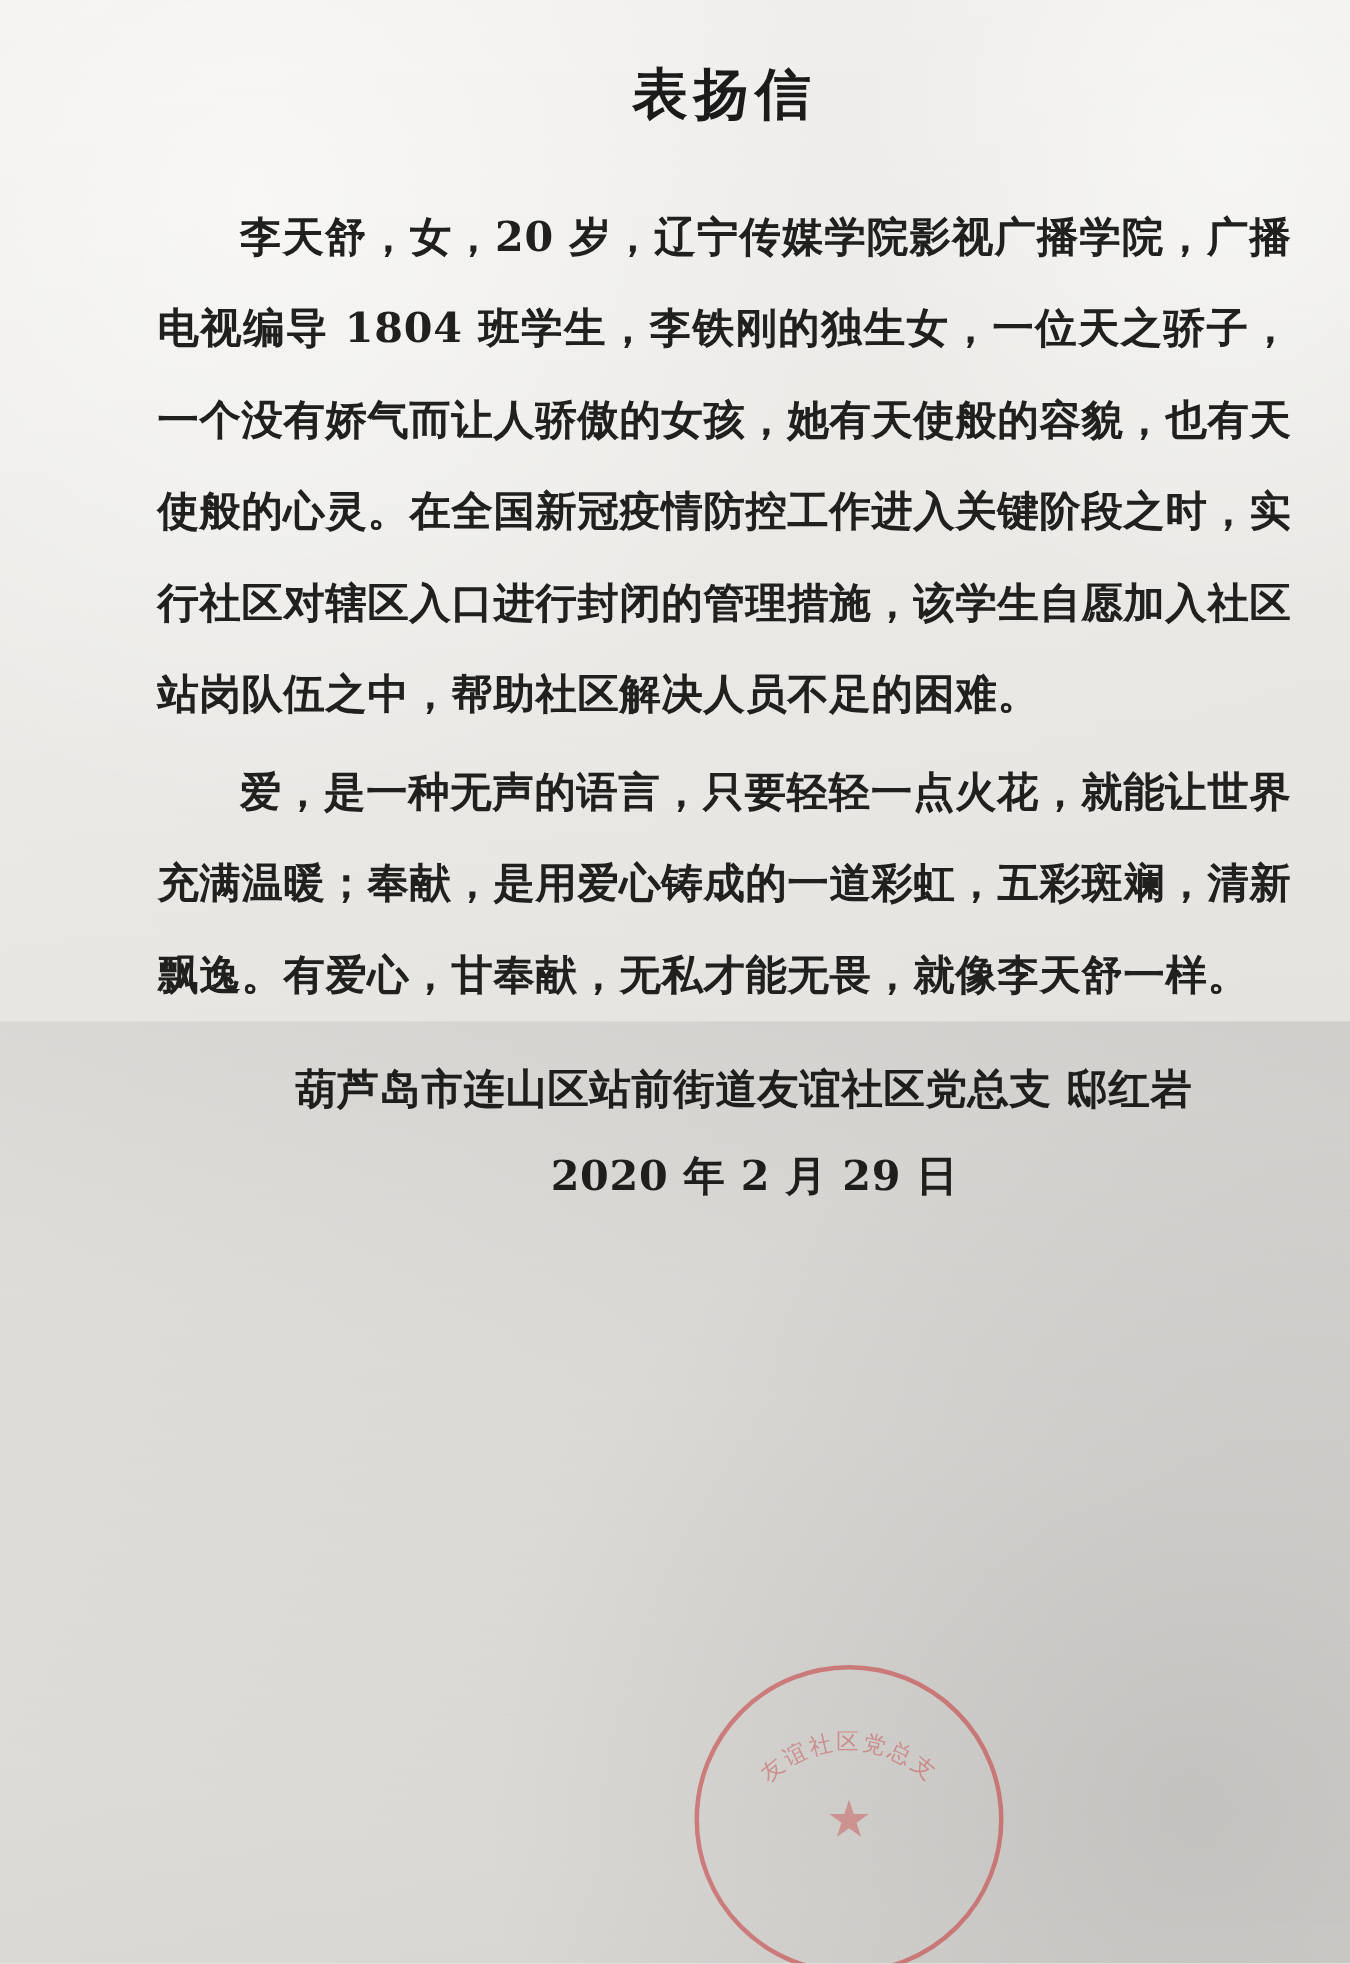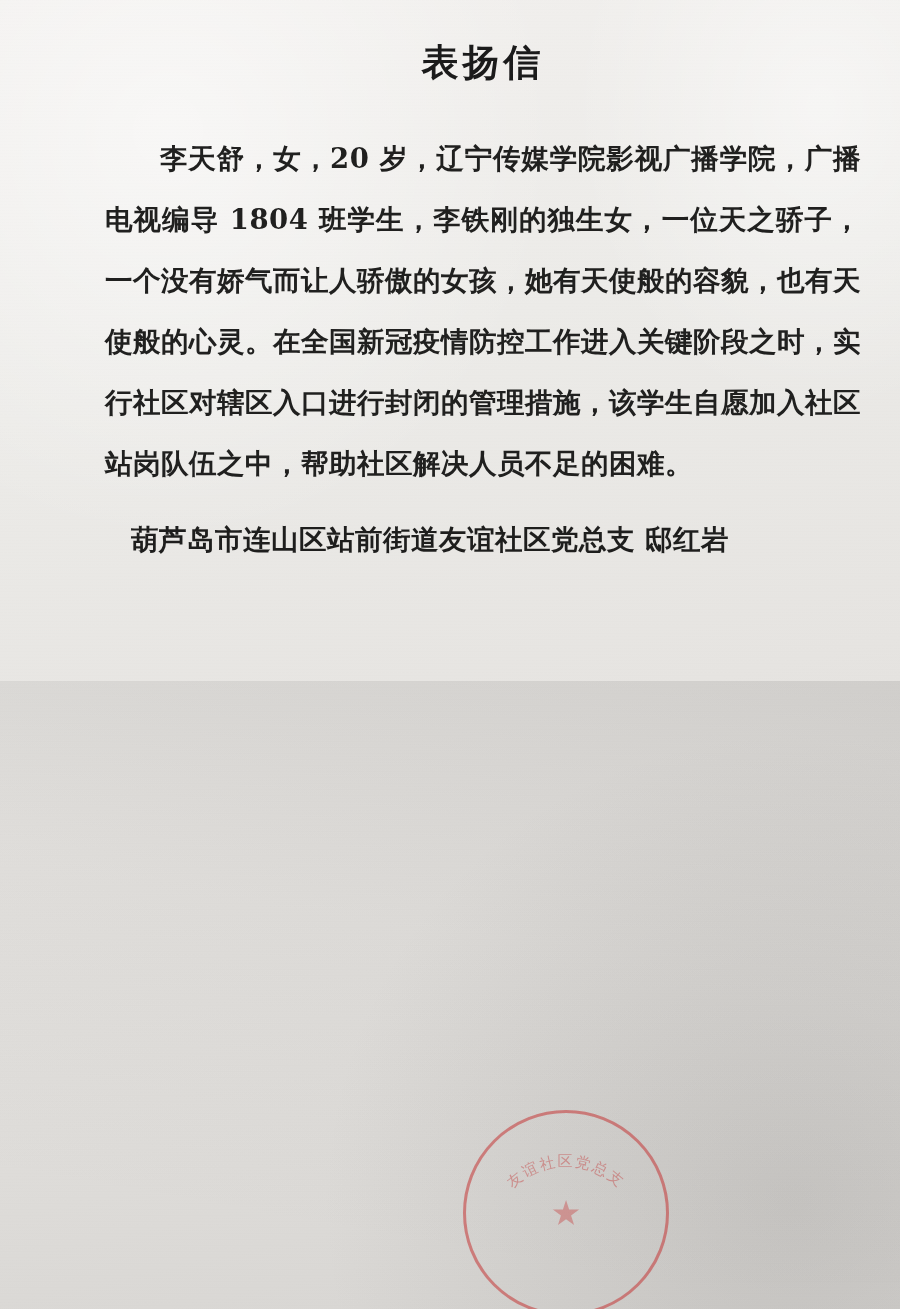--- a/index.html
+++ b/index.html
@@ -79,20 +79,21 @@
 
   .signature-block {
     margin-top: 18px;
     font-size: 27.5px;
     line-height: 54px;
     color: #1e1e1d;
     font-weight: 600;
     letter-spacing: 0.5px;
   }
   .sign-org {
+    text-align: center;
     padding-left: 26px;
   }
   .sign-date {
     text-align: center;
     padding-left: 40px;
     margin-top: 4px;
   }
 
   
   .seal {
@@ -141,23 +142,25 @@
 
 <div class="page">
 
   <div class="content">
 
     <h1 class="doc-title">表扬信</h1>
 
     <p class="para">李天舒，女，20 岁，辽宁传媒学院影视广播学院，广播电视编导 1804 班学生，李铁刚的独生女，一位天之骄子，一个没有娇气而让人骄傲的女孩，她有天使般的容貌，也有天使般的心灵。在全国新冠疫情防控工作进入关键阶段之时，实行社区对辖区入口进行封闭的管理措施，该学生自愿加入社区站岗队伍之中，帮助社区解决人员不足的困难。</p>
 
 
+    <p class="para">爱，是一种无声的语言，只要轻轻一点火花，就能让世界充满温暖；奉献，是用爱心铸成的一道彩虹，五彩斑斓，清新飘逸。有爱心，甘奉献，无私才能无畏，就像李天舒一样。</p>
 
     <div class="signature-block">
       <div class="sign-org">葫芦岛市连山区站前街道友谊社区党总支  邸红岩</div>
+      <div class="sign-date">2020 年 2 月 29 日</div>
     </div>
 
   </div>
 
   <div class="seal">
     <svg class="seal-arc" viewBox="0 0 200 200" aria-hidden="true">
       <defs>
         <path id="arcPath" d="M 28,110 A 74,74 0 0 1 172,110" fill="none"></path>
       </defs>
       <text>

